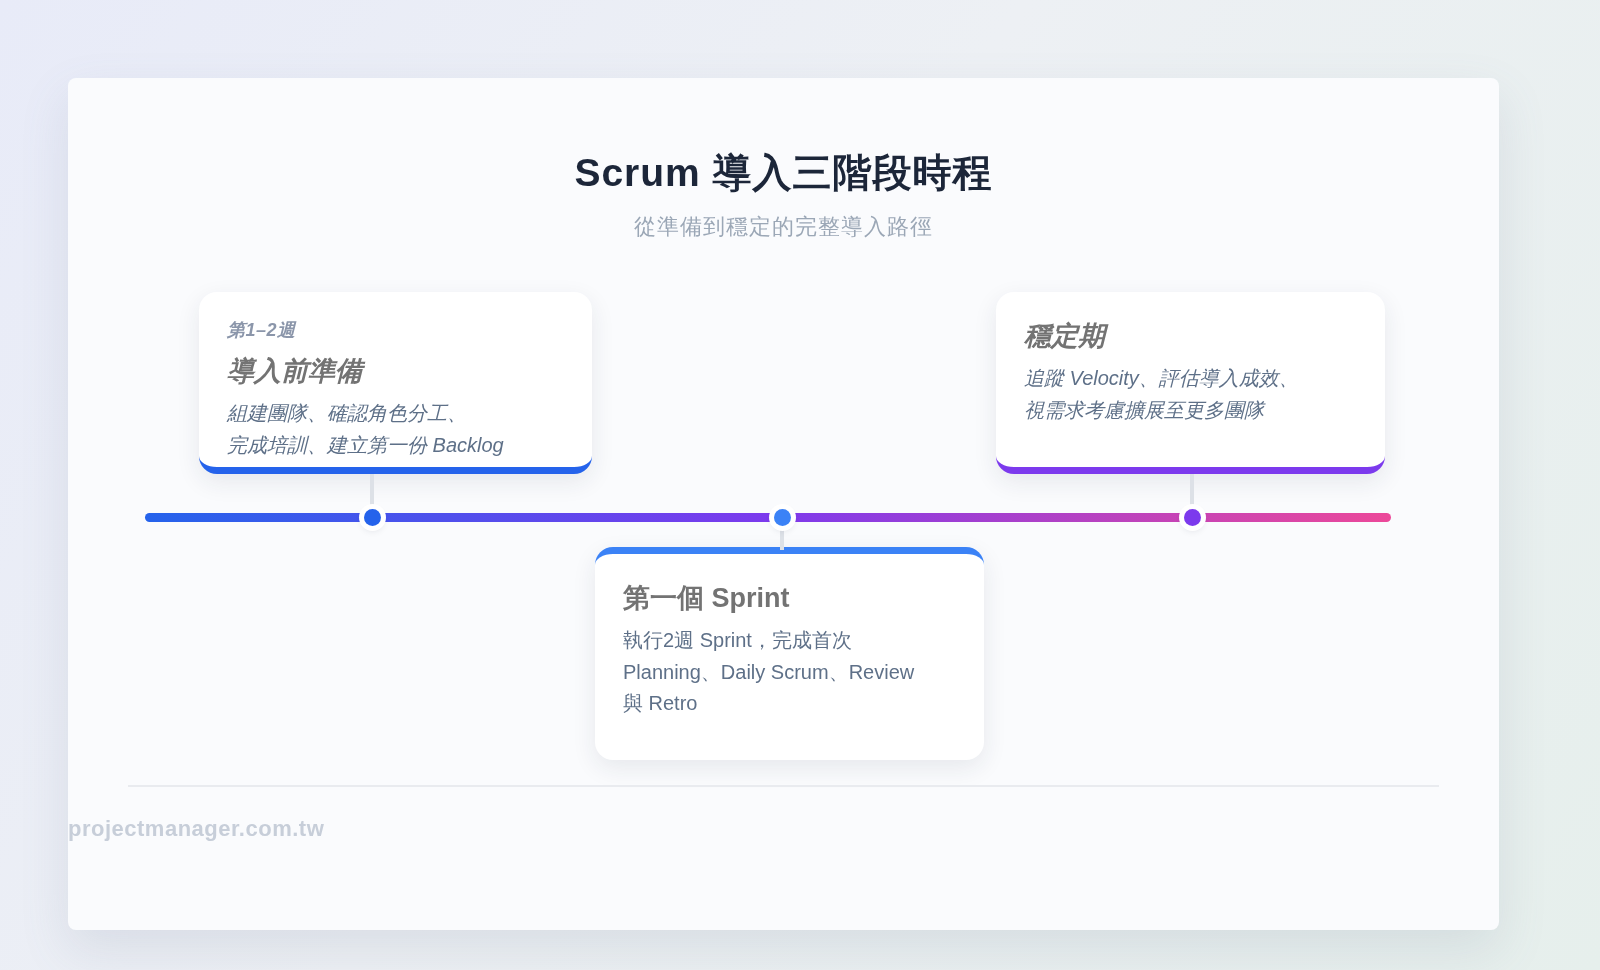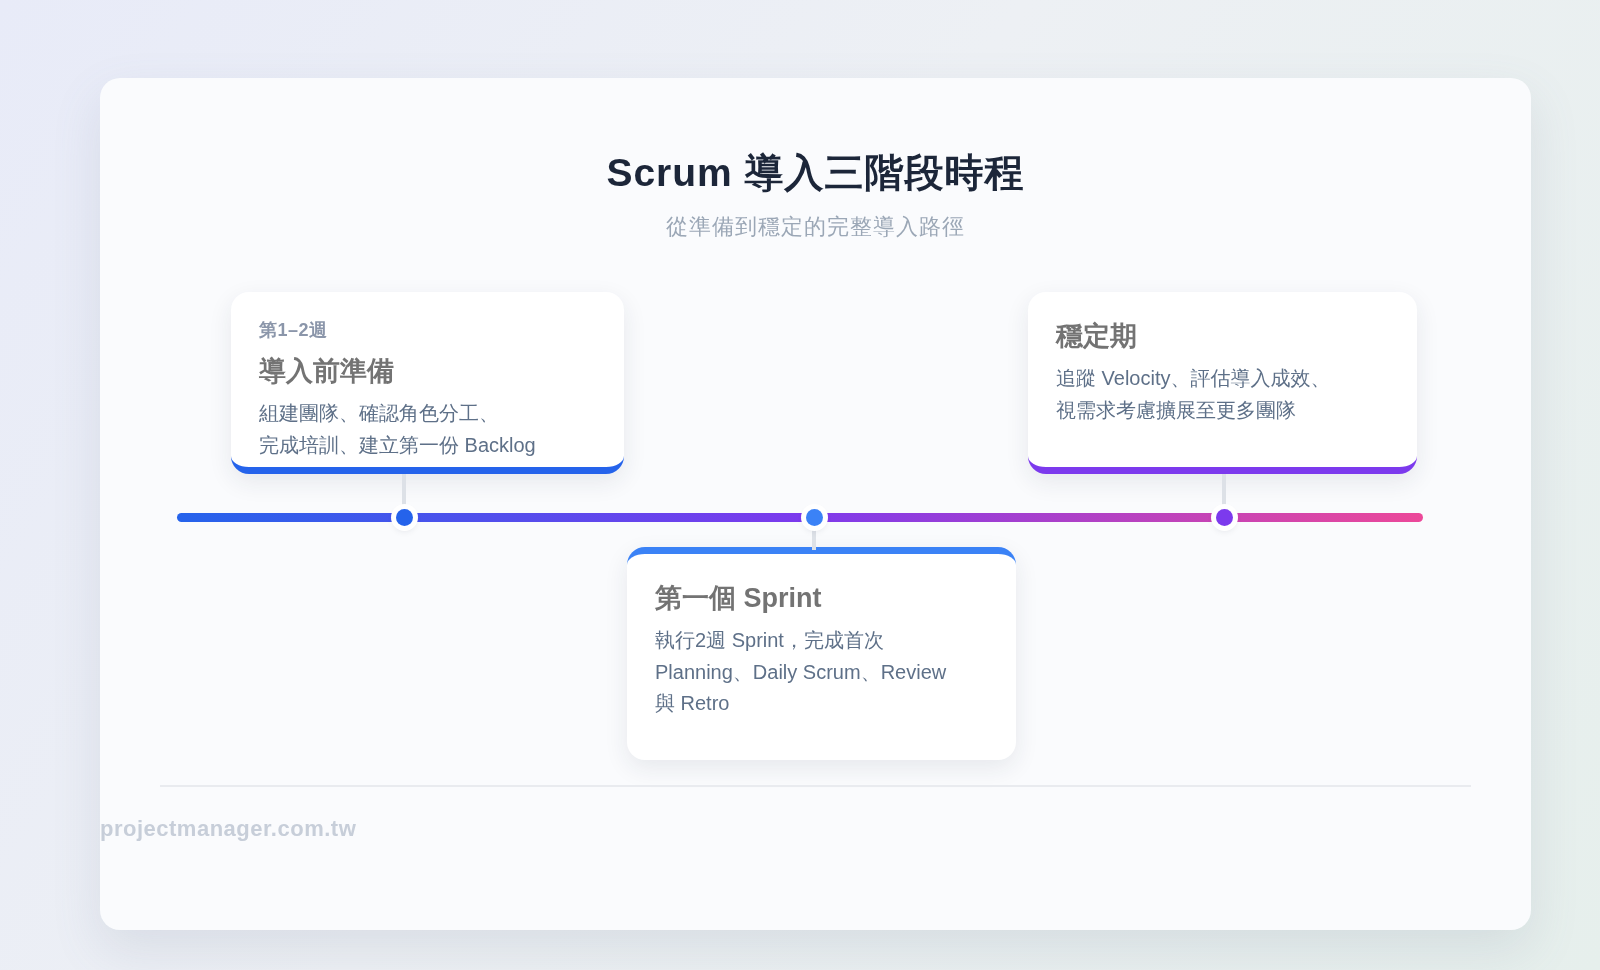--- a/index.html
+++ b/index.html
@@ -7,24 +7,24 @@
     width: 1600px; height: 970px;
     overflow: hidden;
     font-family: "Liberation Sans", "DejaVu Sans", sans-serif;
   }
   body {
     background: linear-gradient(125deg, #e8ebf8 0%, #edf0f4 45%, #e6efec 100%);
     position: relative;
   }
   .main-card {
     position: absolute;
-    left: 100px; top: 78px;
+    left: 68px; top: 78px;
     width: 1431px; height: 852px;
     background: #fafbfd;
-    border-radius: 20px;
+    border-radius: 8px;
     box-shadow: 0 20px 50px rgba(100,110,140,0.14);
   }
   .page-title {
     position: absolute;
     left: 0; right: 0; top: 68px;
     text-align: center;
     font-size: 39px;
     font-weight: 700;
     letter-spacing: 1px;
     color: #1c2639;
@@ -37,21 +37,21 @@
     color: #9ba7b6;
     letter-spacing: 1px;
   }
   .phase-card {
     position: absolute;
     background: #ffffff;
     border-radius: 18px;
     box-shadow: 0 8px 24px rgba(30,40,70,0.09);
     padding: 26px 28px;
   }
-  .phase-card.above { border-bottom: 7px solid #4c1d95; }
+  .phase-card.above { border-bottom: 7px solid #4c1d95; font-style: italic; }
   .phase-card.below { border-top: 7px solid #3b82f6; }
   .card-1 { left: 131px; top: 214px; width: 393px; height: 182px; }
   .card-2 { left: 527px; top: 469px; width: 389px; height: 213px; }
   .card-3 { left: 928px; top: 214px; width: 389px; height: 182px; }
   .phase-period {
     font-size: 18px;
     font-weight: 700;
     color: #8b96aa;
     letter-spacing: 0.5px;
     margin-bottom: 11px;

